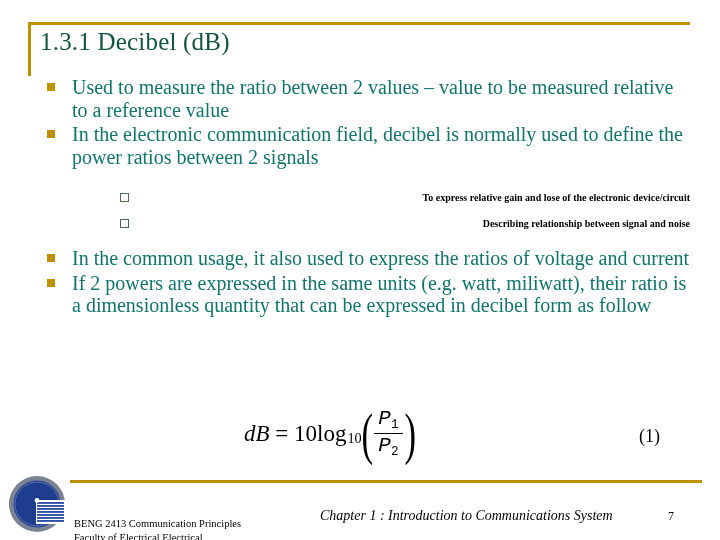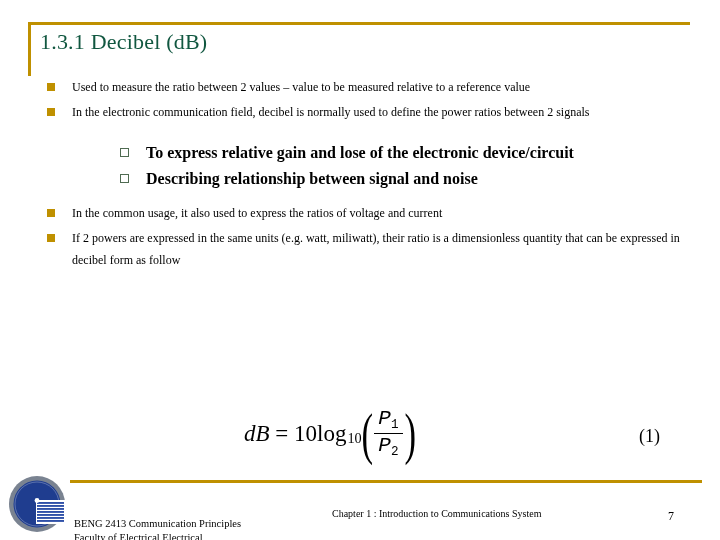--- a/index.html
+++ b/index.html
@@ -37,63 +37,64 @@
     left: 28px;
     top: 22px;
     width: 3px;
     height: 54px;
     background: #bf9000;
   }
   .slide-title {
     position: absolute;
     left: 40px;
     top: 27px;
-    font-size: 22px;
+    font-size: 25px;
     line-height: 30px;
     color: #115740;
     letter-spacing: .2px;
     white-space: nowrap;
   }
 
   
   .body {
     position: absolute;
     left: 44px;
     top: 76px;
     width: 646px;
   }
   .bullet-l1 {
     position: relative;
     padding-left: 28px;
     margin: 0 0 2px 0;
-    font-size: 12px;
+    font-size: 20px;
     line-height: 22.5px;
-    color: #000000;
+    color: #0f766e;
   }
   .bullet-l1 > .marker-sq {
     position: absolute;
     left: 3px;
     top: 7px;
     width: 8px;
     height: 8px;
     background: #bf9000;
   }
 
   .sub-group {
     margin: 20px 0 14px 0;
     padding-left: 72px;
   }
   .bullet-l2 {
     position: relative;
     padding-left: 30px;
     margin: 0 0 7px 0;
-    font-size: 16px;
+    font-size: 10px;
     line-height: 19px;
     color: #000000;
     font-weight: 600;
+    text-align: right;
   }
   .bullet-l2 > .marker-hollow {
     position: absolute;
     left: 4px;
     top: 5px;
     width: 7px;
     height: 7px;
     border: 1.4px solid #4f6b52;
     background: transparent;
   }
@@ -191,25 +192,26 @@
     position: absolute;
     left: 74px;
     top: 517px;
     font-size: 10.5px;
     line-height: 13.5px;
     color: #000000;
     white-space: nowrap;
   }
   .footer-chapter {
     position: absolute;
-    left: 332px;
+    left: 320px;
     top: 508px;
-    font-size: 10px;
+    font-size: 14px;
     color: #000000;
     white-space: nowrap;
+    font-style: italic;
   }
   .footer-page {
     position: absolute;
     left: 668px;
     top: 509px;
     font-size: 12px;
     color: #000000;
   }
 </style>
 </head>

